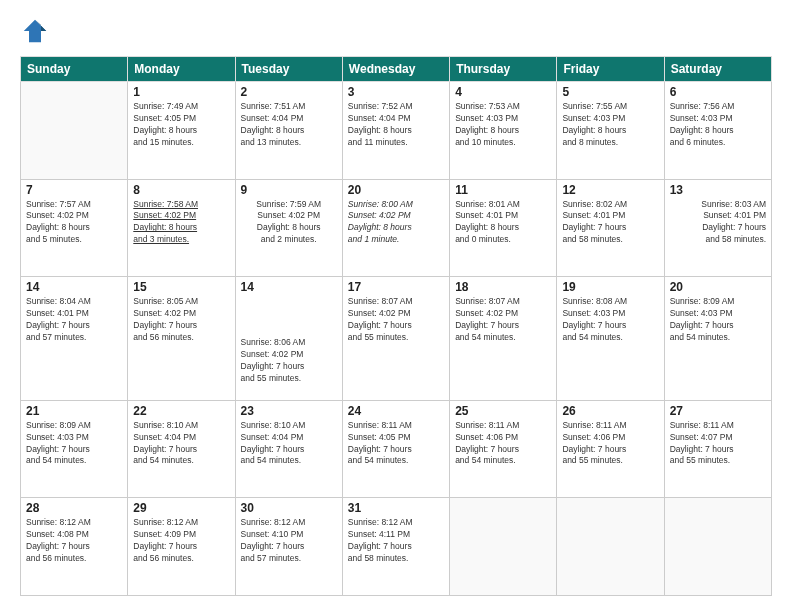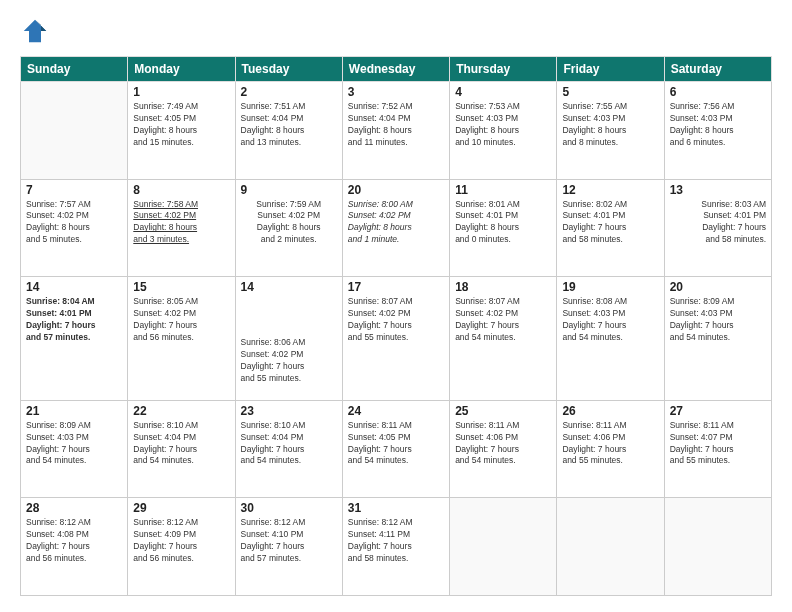--- a/index.html
+++ b/index.html
@@ -218,21 +218,21 @@
             <span class="day-number">13</span>
             <div class="day-info" style="white-space: pre-line; text-align: right;">Sunrise: 8:03 AM
 Sunset: 4:01 PM
 Daylight: 7 hours
 and 58 minutes.</div>
           </td>
         </tr>
         <tr>
           <td>
             <span class="day-number">14</span>
-            <div class="day-info" style="white-space: pre-line; font-weight: bold;">Sunrise: 8:04 AM
+            <div class="day-info" style="white-space: pre-line;">Sunrise: 8:04 AM
 Sunset: 4:01 PM
 Daylight: 7 hours
 and 57 minutes.</div>
           </td>
           <td>
             <span class="day-number">15</span>
             <div class="day-info" style="white-space: pre-line;">Sunrise: 8:05 AM
 Sunset: 4:02 PM
 Daylight: 7 hours
 and 56 minutes.</div>

